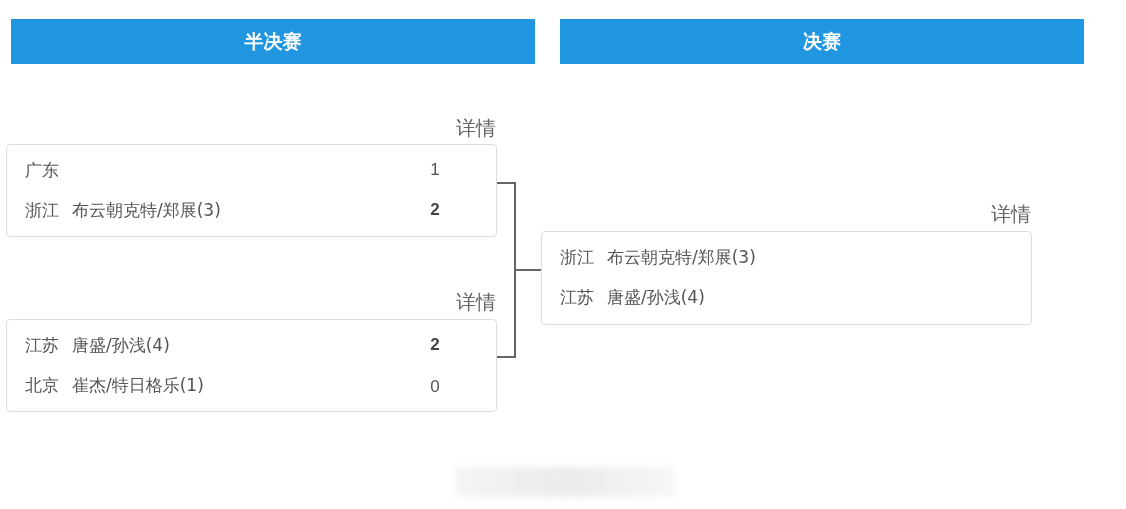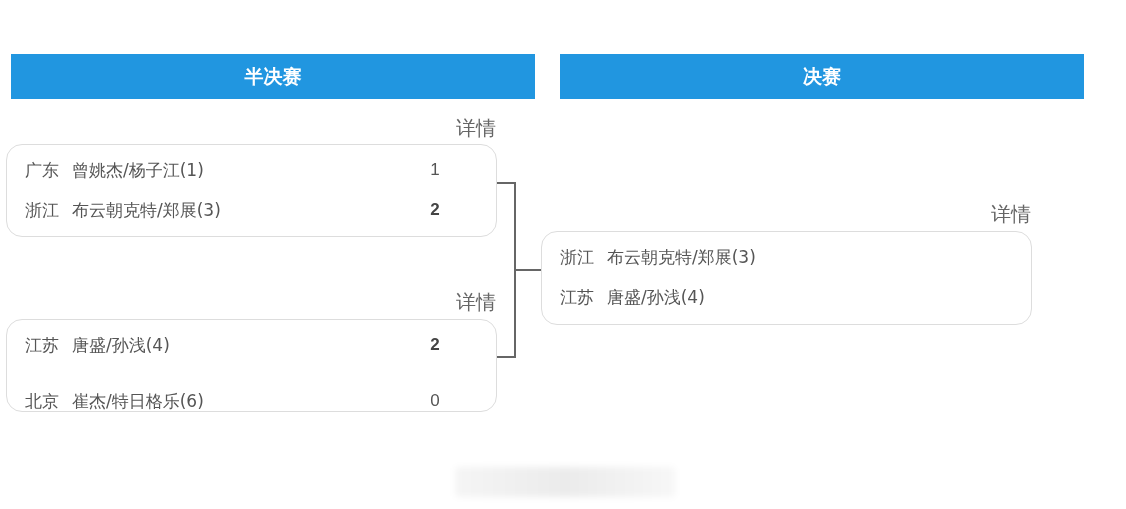--- a/index.html
+++ b/index.html
@@ -1,60 +1,59 @@
 <!DOCTYPE html>
 <html><head>
 <meta charset="utf-8">
 <style>
   html, body { margin:0; padding:0; background:#fff; }
   body { width:1126px; height:509px; position:relative; overflow:hidden;
          font-family:"DejaVu Sans","Liberation Sans",sans-serif; color:#555; }
   .stage-header { position:absolute; top:19px; height:45px; background:#2196e0;
-         color:#fff; font-weight:bold; font-size:19px; display:flex; align-items:center; justify-content:center;margin-top:35px; }
+         color:#fff; font-weight:bold; font-size:19px; display:flex; align-items:center; justify-content:center; }
   .detail-link { position:absolute; font-size:20px; color:#666; cursor:pointer; }
-  .card { position:absolute; background:#fff; border:1px solid #ddd; border-radius:16px; box-sizing:border-box; }
+  .card { position:absolute; background:#fff; border:1px solid #ddd; border-radius:4px; box-sizing:border-box; }
   .row { position:absolute; left:18px; right:0; height:24px; display:flex; align-items:center; font-size:17px; color:#555; }
   .row .prov { width:47px; }
   .row .names { flex:1; }
   .row .score { position:absolute; left:402px; width:16px; text-align:center; font-family:"Liberation Sans",sans-serif; }
   .row .score.win { font-weight:bold; color:#444; }
   .line { position:absolute; background:#666; }
   .watermark { position:absolute; left:455px; top:467px; width:220px; height:30px;
     background:linear-gradient(90deg, rgba(0,0,0,0.04), rgba(0,0,0,0.08), rgba(0,0,0,0.03)); filter:blur(3px); border-radius:4px; }
 </style>
 </head>
 <body>
 
 <div class="stage-header" style="left:11px;width:524px;">半决赛</div>
 <div class="stage-header" style="left:560px;width:524px;text-align:center;">决赛</div>
 
 <span class="detail-link" style="left:456px;top:115px;">详情</span>
 <div class="card" style="left:6px;top:144px;width:491px;height:93px;">
   <div class="row" style="top:13px;">
     <span class="prov">广东</span>
-    <span class="names">曾姚杰/杨子江(1)</span>
     <span class="score">1</span>
   </div>
   <div class="row" style="top:53px;">
     <span class="prov">浙江</span>
     <span class="names">布云朝克特/郑展(3)</span>
     <span class="score win">2</span>
   </div>
 </div>
 
 <span class="detail-link" style="left:456px;top:289px;">详情</span>
 <div class="card" style="left:6px;top:319px;width:491px;height:93px;">
   <div class="row" style="top:13px;">
     <span class="prov">江苏</span>
     <span class="names">唐盛/孙浅(4)</span>
     <span class="score win">2</span>
   </div>
-  <div class="row" style="top:69px;">
+  <div class="row" style="top:53px;align-items:flex-end;">
     <span class="prov">北京</span>
-    <span class="names">崔杰/特日格乐(6)</span>
+    <span class="names">崔杰/特日格乐(1)</span>
     <span class="score">0</span>
   </div>
 </div>
 
 <div class="line" style="left:497px;top:182px;width:19px;height:2px;"></div>
 <div class="line" style="left:497px;top:356px;width:19px;height:2px;"></div>
 <div class="line" style="left:514px;top:182px;width:2px;height:176px;"></div>
 <div class="line" style="left:514px;top:269px;width:27px;height:2px;"></div>
 
 <span class="detail-link" style="left:991px;top:201px;">详情</span>

